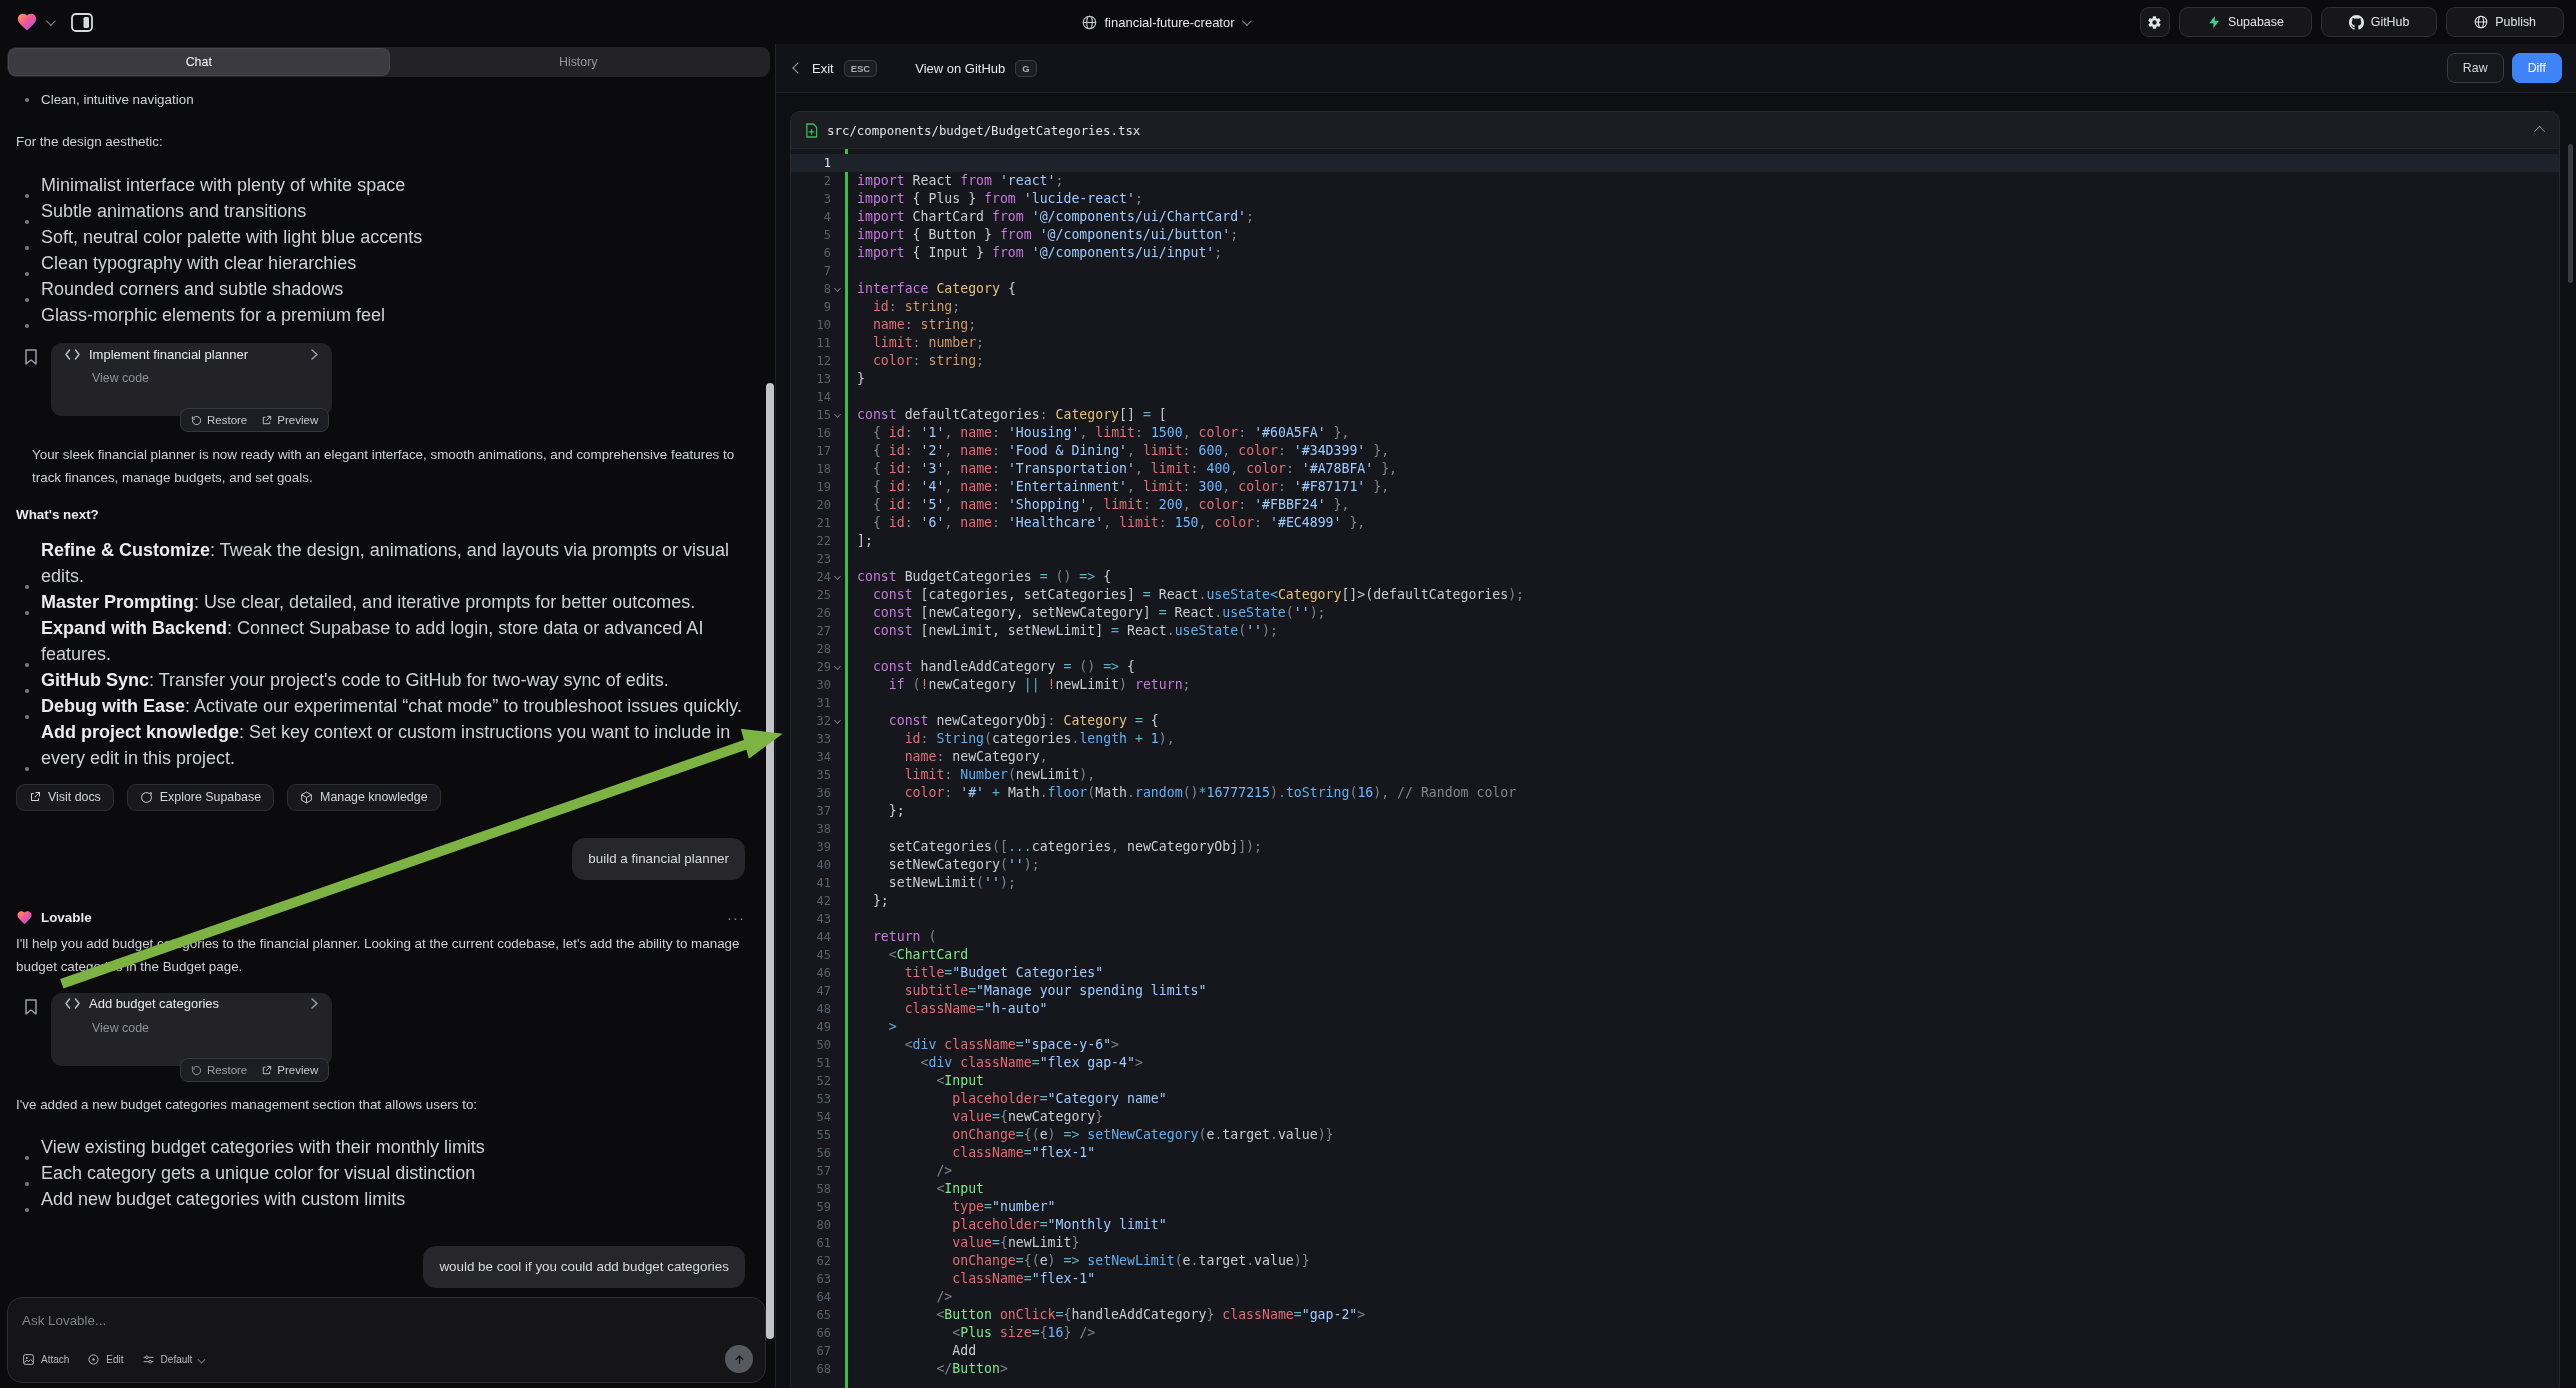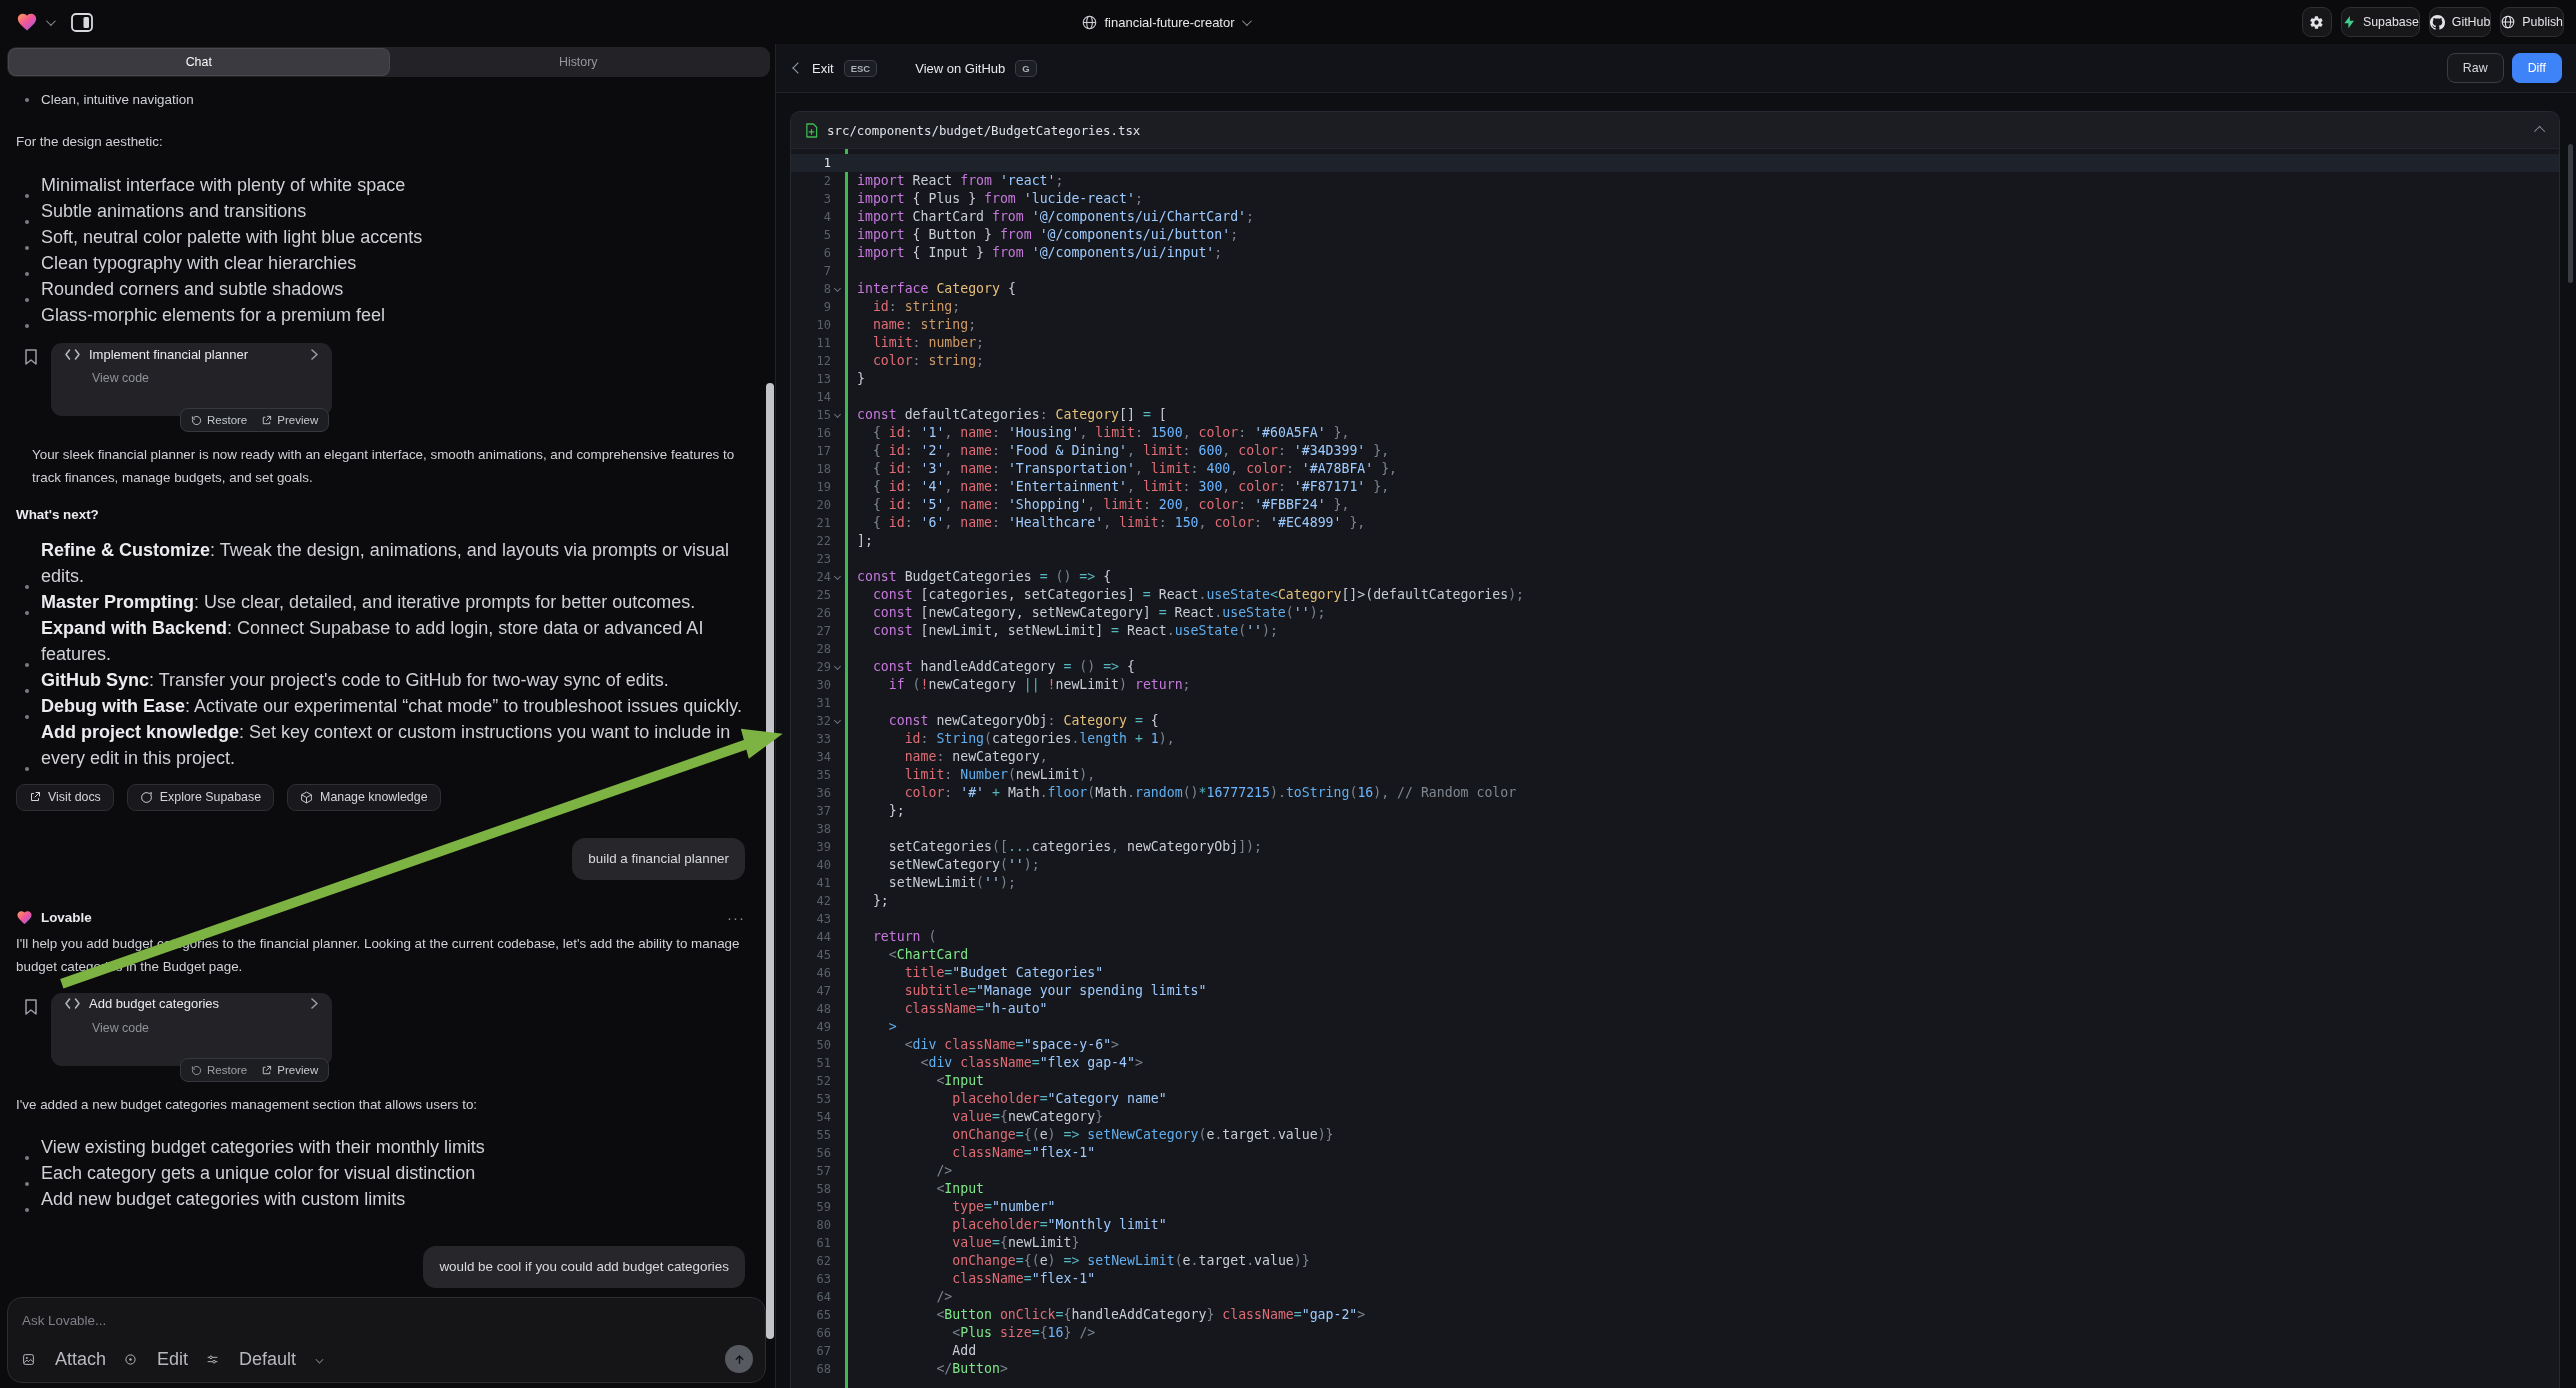--- a/index.html
+++ b/index.html
@@ -5,21 +5,21 @@
   * { margin:0; padding:0; box-sizing:border-box; }
   html,body { width:2576px; height:1388px; overflow:hidden; background:#0b0b0d;
     font-family:"Liberation Sans", sans-serif; color:#cfd1d6; }
 
   
   .topbar { position:absolute; left:0; top:0; width:2576px; height:44px; background:#0b0b0d; }
   .tb-left { position:absolute; left:16px; top:0; height:44px; display:flex; align-items:center; gap:8px; }
   .tb-center { position:absolute; left:1036px; top:0; height:44px; width:259px; display:flex; align-items:center; justify-content:center; gap:7px; }
   .tb-center .proj { font-size:13px; color:#e8e9ec; }
   .tb-right { position:absolute; right:12px; top:7px; height:30px; display:flex; gap:9px; }
-  .tb-btn { height:30px; display:flex; align-items:center; gap:7px; padding:0 0; background:#17171a;
+  .tb-btn { height:30px; display:flex; align-items:center; gap:7px; padding:0 27px; background:#17171a;
     border:1px solid #2e2e33; border-radius:9px; font-size:12.4px; color:#e3e4e8; cursor:pointer; }
   .tb-btn.icon-only { width:30px; padding:0; justify-content:center; }
   .chev { display:inline-block; width:7px; height:7px; border-right:1.5px solid #8b8f96; border-bottom:1.5px solid #8b8f96; transform:rotate(45deg) translateY(-2px); }
 
   
   .chat-panel { position:absolute; left:0; top:44px; width:775px; bottom:0; background:#0b0b0d; }
   .tabs { position:absolute; left:7px; top:3px; width:763px; height:30px; background:#232327; border-radius:9px; display:flex; padding:2px; }
   .tab { flex:1; display:flex; align-items:center; justify-content:center; font-size:12.4px; color:#96969e; border-radius:7px; cursor:pointer; }
   .tab.active { background:#3a3a40; color:#fafafa; box-shadow:0 0 0 1px #47474d; }
 
@@ -53,21 +53,21 @@
   .lovable-row .more { margin-left:auto; color:#8b8e96; font-size:15px; letter-spacing:1px; cursor:pointer; }
 
   .chat-scrollbar { position:absolute; left:766px; top:339px; width:8px; height:956px; background:#d3d5d9; border-radius:4px; opacity:.92; }
 
   
   .composer { position:absolute; left:7px; right:9px; bottom:5px; height:86px; background:#151518; border:1px solid #2d2d32; border-radius:15px; }
   .composer input { position:absolute; left:14px; top:10px; right:14px; height:24px; background:transparent; border:none; outline:none;
     font-size:13.4px; color:#e6e7ea; font-family:"Liberation Sans",sans-serif; }
   .composer input::placeholder { color:#7f8088; }
   .comp-row { position:absolute; left:14px; right:12px; bottom:9px; height:28px; display:flex; align-items:center; gap:18px; }
-  .comp-chip { display:flex; align-items:center; gap:20px; font-size:18px; color:#b7b9bf; cursor:pointer; }
+  .comp-chip { display:flex; align-items:center; gap:6px; font-size:10px; color:#b7b9bf; cursor:pointer; }
   .send-btn { margin-left:auto; width:28px; height:28px; border-radius:50%; background:#56595f; display:flex; align-items:center; justify-content:center; cursor:pointer; }
 
   
   .code-panel { position:absolute; left:775px; top:44px; right:0; bottom:0; background:#0e0f13; border-left:1px solid #222327; }
   .cv-header { position:absolute; left:0; right:0; top:0; height:49px; background:#121318; border-bottom:1px solid #212329;
     display:flex; align-items:center; padding:0 14px 0 18px; gap:10px; }
   .cv-header .lbl { font-size:13px; color:#e7e9ec; cursor:pointer; }
   .key-badge { font-size:9.5px; color:#aab0b8; border:1px solid #3a3d44; background:#1c1e23; border-radius:5px; padding:2px 6px; font-weight:700; }
   .back-chev { width:8px; height:8px; border-left:1.6px solid #9aa0a8; border-bottom:1.6px solid #9aa0a8; transform:rotate(45deg); cursor:pointer; }
   .gap28 { width:18px; }

